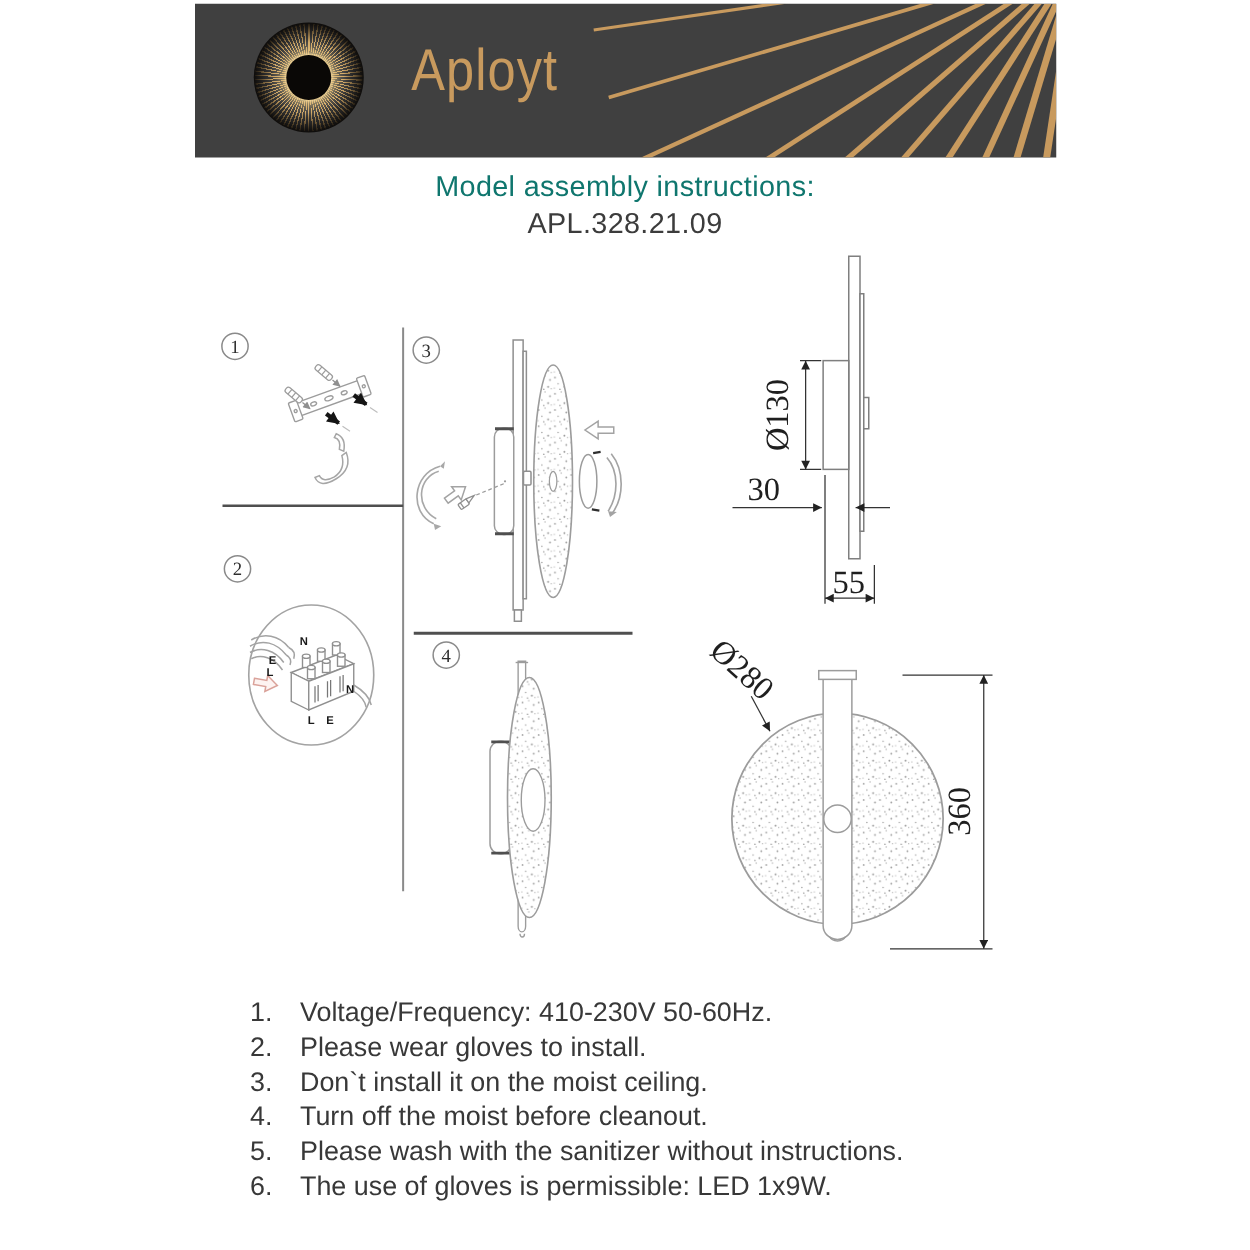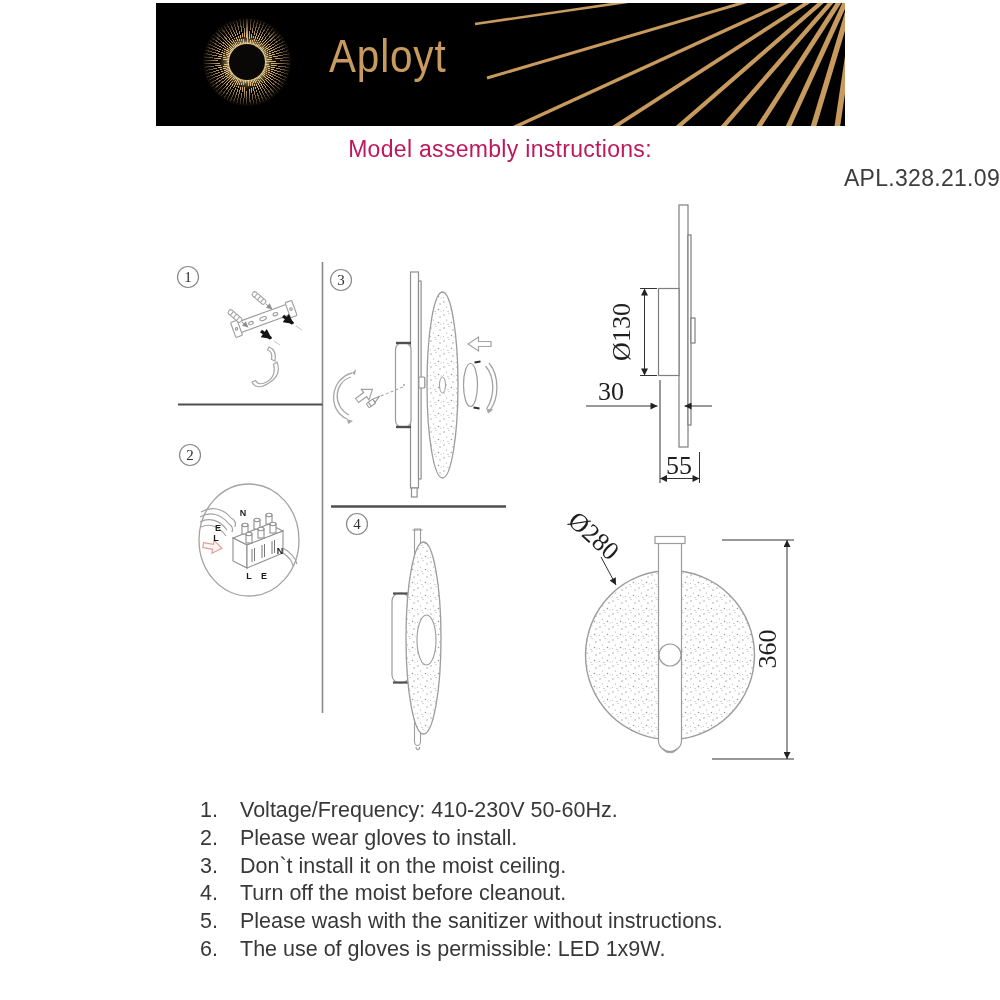--- a/index.html
+++ b/index.html
@@ -7,21 +7,21 @@
     width:1000px; height:1000px; background:#ffffff;
     font-family:"Liberation Sans", sans-serif;
     position:relative; overflow:hidden;
     color:#3c3c3c;
   }
   .page { position:absolute; inset:0; }
 
   
   .banner {
     position:absolute; left:156px; top:3px; width:689px; height:123px;
-    background:#000000; overflow:hidden;
+    background:#404040; overflow:hidden;
   }
   .logo {
     position:absolute; left:48px; top:16px; width:86px; height:86px; border-radius:50%;
     background:repeating-conic-gradient(#d2a968 0deg 1.6deg, rgba(13,11,8,0) 1.6deg 4.6deg);
   }
   .logo::after {
     content:""; position:absolute; inset:-1px; border-radius:50%; z-index:1;
     background:radial-gradient(circle, rgba(11,9,7,0) 0 45%, #0b0907 72%);
   }
   .logo::before {
@@ -31,22 +31,22 @@
   }
   .brand {
     position:absolute; left:173px; top:27px;
     font-size:47px; line-height:52px; font-weight:400; letter-spacing:1px;
     color:#c89a5e; transform:scaleX(.86); transform-origin:left center;
   }
   .banner-rays { position:absolute; right:0; top:0; }
 
   
   .titles { position:absolute; left:0; top:134px; width:1000px; text-align:center; }
-  .doc-title { font-size:23px; line-height:30px; font-weight:500; color:#be185d; letter-spacing:.3px; }
-  .doc-model { font-size:23px; line-height:28px; font-weight:500; color:#3c3c3c; letter-spacing:.3px;text-align:right; }
+  .doc-title { font-size:23px; line-height:30px; font-weight:500; color:#0f766e; letter-spacing:.3px; }
+  .doc-model { font-size:23px; line-height:28px; font-weight:500; color:#3c3c3c; letter-spacing:.3px; }
 
   
   .drawings { position:absolute; left:150px; top:200px; }
   .dim { font-family:"Liberation Serif", serif; font-size:26px; fill:#1f1f1f; }
   .stepnum { font-family:"Liberation Serif", serif; font-size:15px; fill:#2e2e2e; }
   .wl { font-family:"Liberation Sans", sans-serif; font-size:9px; font-weight:bold; fill:#1a1a1a; }
 
   
   .instructions { position:absolute; left:200px; top:797px; width:660px; }
   .inst-row { display:grid; grid-template-columns:40px 1fr; font-size:21.5px; line-height:27.8px; color:#383838; }

